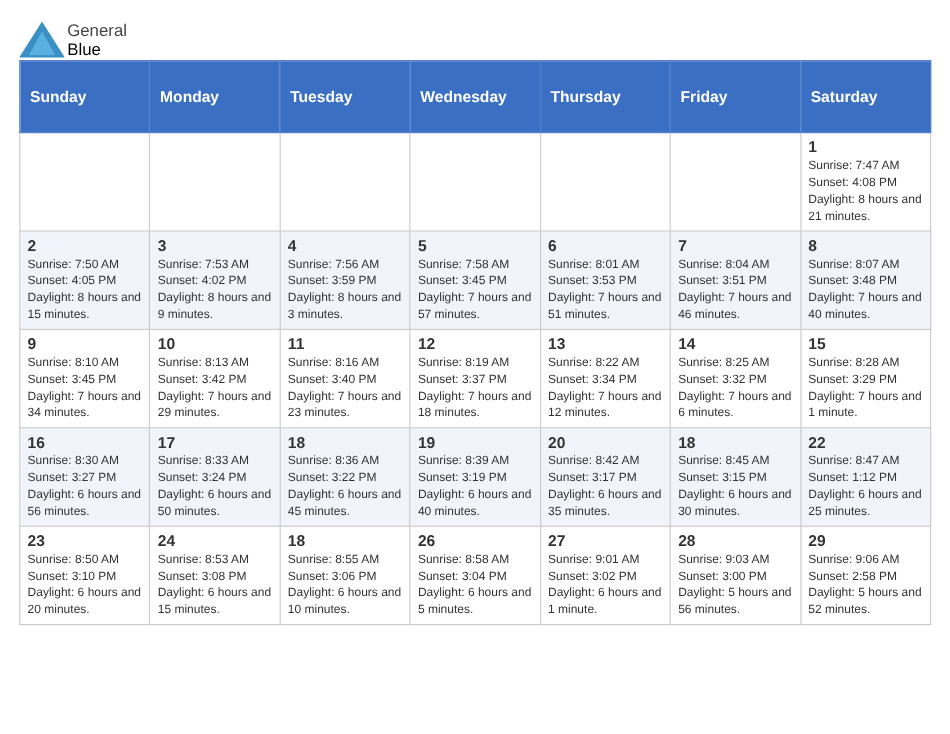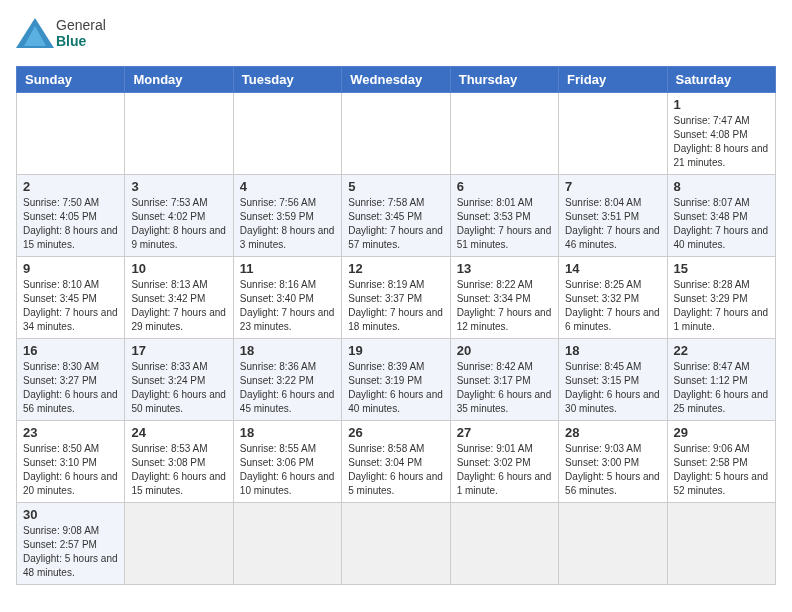--- a/index.html
+++ b/index.html
@@ -7,21 +7,21 @@
       font-family: Arial, sans-serif;
       background: #fff;
       width: 792px;
       min-height: 612px;
       padding: 16px;
     }
     .header-area {
       display: flex;
       justify-content: space-between;
       align-items: center;
-      margin-bottom: 16px;
+      margin-bottom: 0;
     }
     .logo {
       display: flex;
       align-items: center;
       gap: 4px;
     }
     .title-area {
       text-align: right;
     }
     .month-title {
@@ -35,21 +35,21 @@
     }
     .calendar {
       width: 100%;
       border-collapse: collapse;
       border: 1px solid #ccc;
     }
     .calendar th {
       background-color: #3a6fc4;
       color: #fff;
       text-align: left;
-      padding: 5px 8px;
+      padding: 22px 8px;
       font-size: 13px;
       font-weight: bold;
       border: 1px solid #5580cc;
     }
     .calendar td {
       vertical-align: top;
       padding: 4px 6px;
       border: 1px solid #ccc;
       width: calc(100% / 7);
       min-height: 70px;
@@ -92,21 +92,21 @@
 
 <div class="header-area">
   <div class="logo">
   <div style="display:flex;align-items:center;gap:2px;">
     <svg width="38" height="34" viewBox="0 0 38 34">
       <polygon points="19,2 38,32 0,32" fill="#3a8fc4"></polygon>
       <polygon points="19,10 30,30 8,30" fill="#5ab0e0"></polygon>
     </svg>
     <div style="line-height:1.15;font-family:Arial,sans-serif;">
       <div style="font-size:14px;color:#444;">General</div>
-      <div style="font-size:14px;color:#0f766e;font-weight:bold;">Blue</div>
+      <div style="font-size:14px;color:#000000;font-weight:normal;">Blue</div>
     </div>
   </div>
 </div>
   <div class="title-area">
     <div class="month-title"></div>
     <div class="location-title"></div>
   </div>
 </div>
 
 <table class="calendar">
@@ -305,28 +305,14 @@
 Sunset: 3:00 PM
 Daylight: 5 hours and 56 minutes.</div>
         </td>
         <td>
           <span class="day-number">29</span>
           <div class="day-info">Sunrise: 9:06 AM
 Sunset: 2:58 PM
 Daylight: 5 hours and 52 minutes.</div>
         </td>
       </tr>
-      <tr>
-        <td>
-          <span class="day-number">30</span>
-          <div class="day-info">Sunrise: 9:08 AM
-Sunset: 2:57 PM
-Daylight: 5 hours and 48 minutes.</div>
-        </td>
-        <td class="empty"></td>
-        <td class="empty"></td>
-        <td class="empty"></td>
-        <td class="empty"></td>
-        <td class="empty"></td>
-        <td class="empty"></td>
-      </tr>
     </tbody>
 </table>
 
 </body></html>

